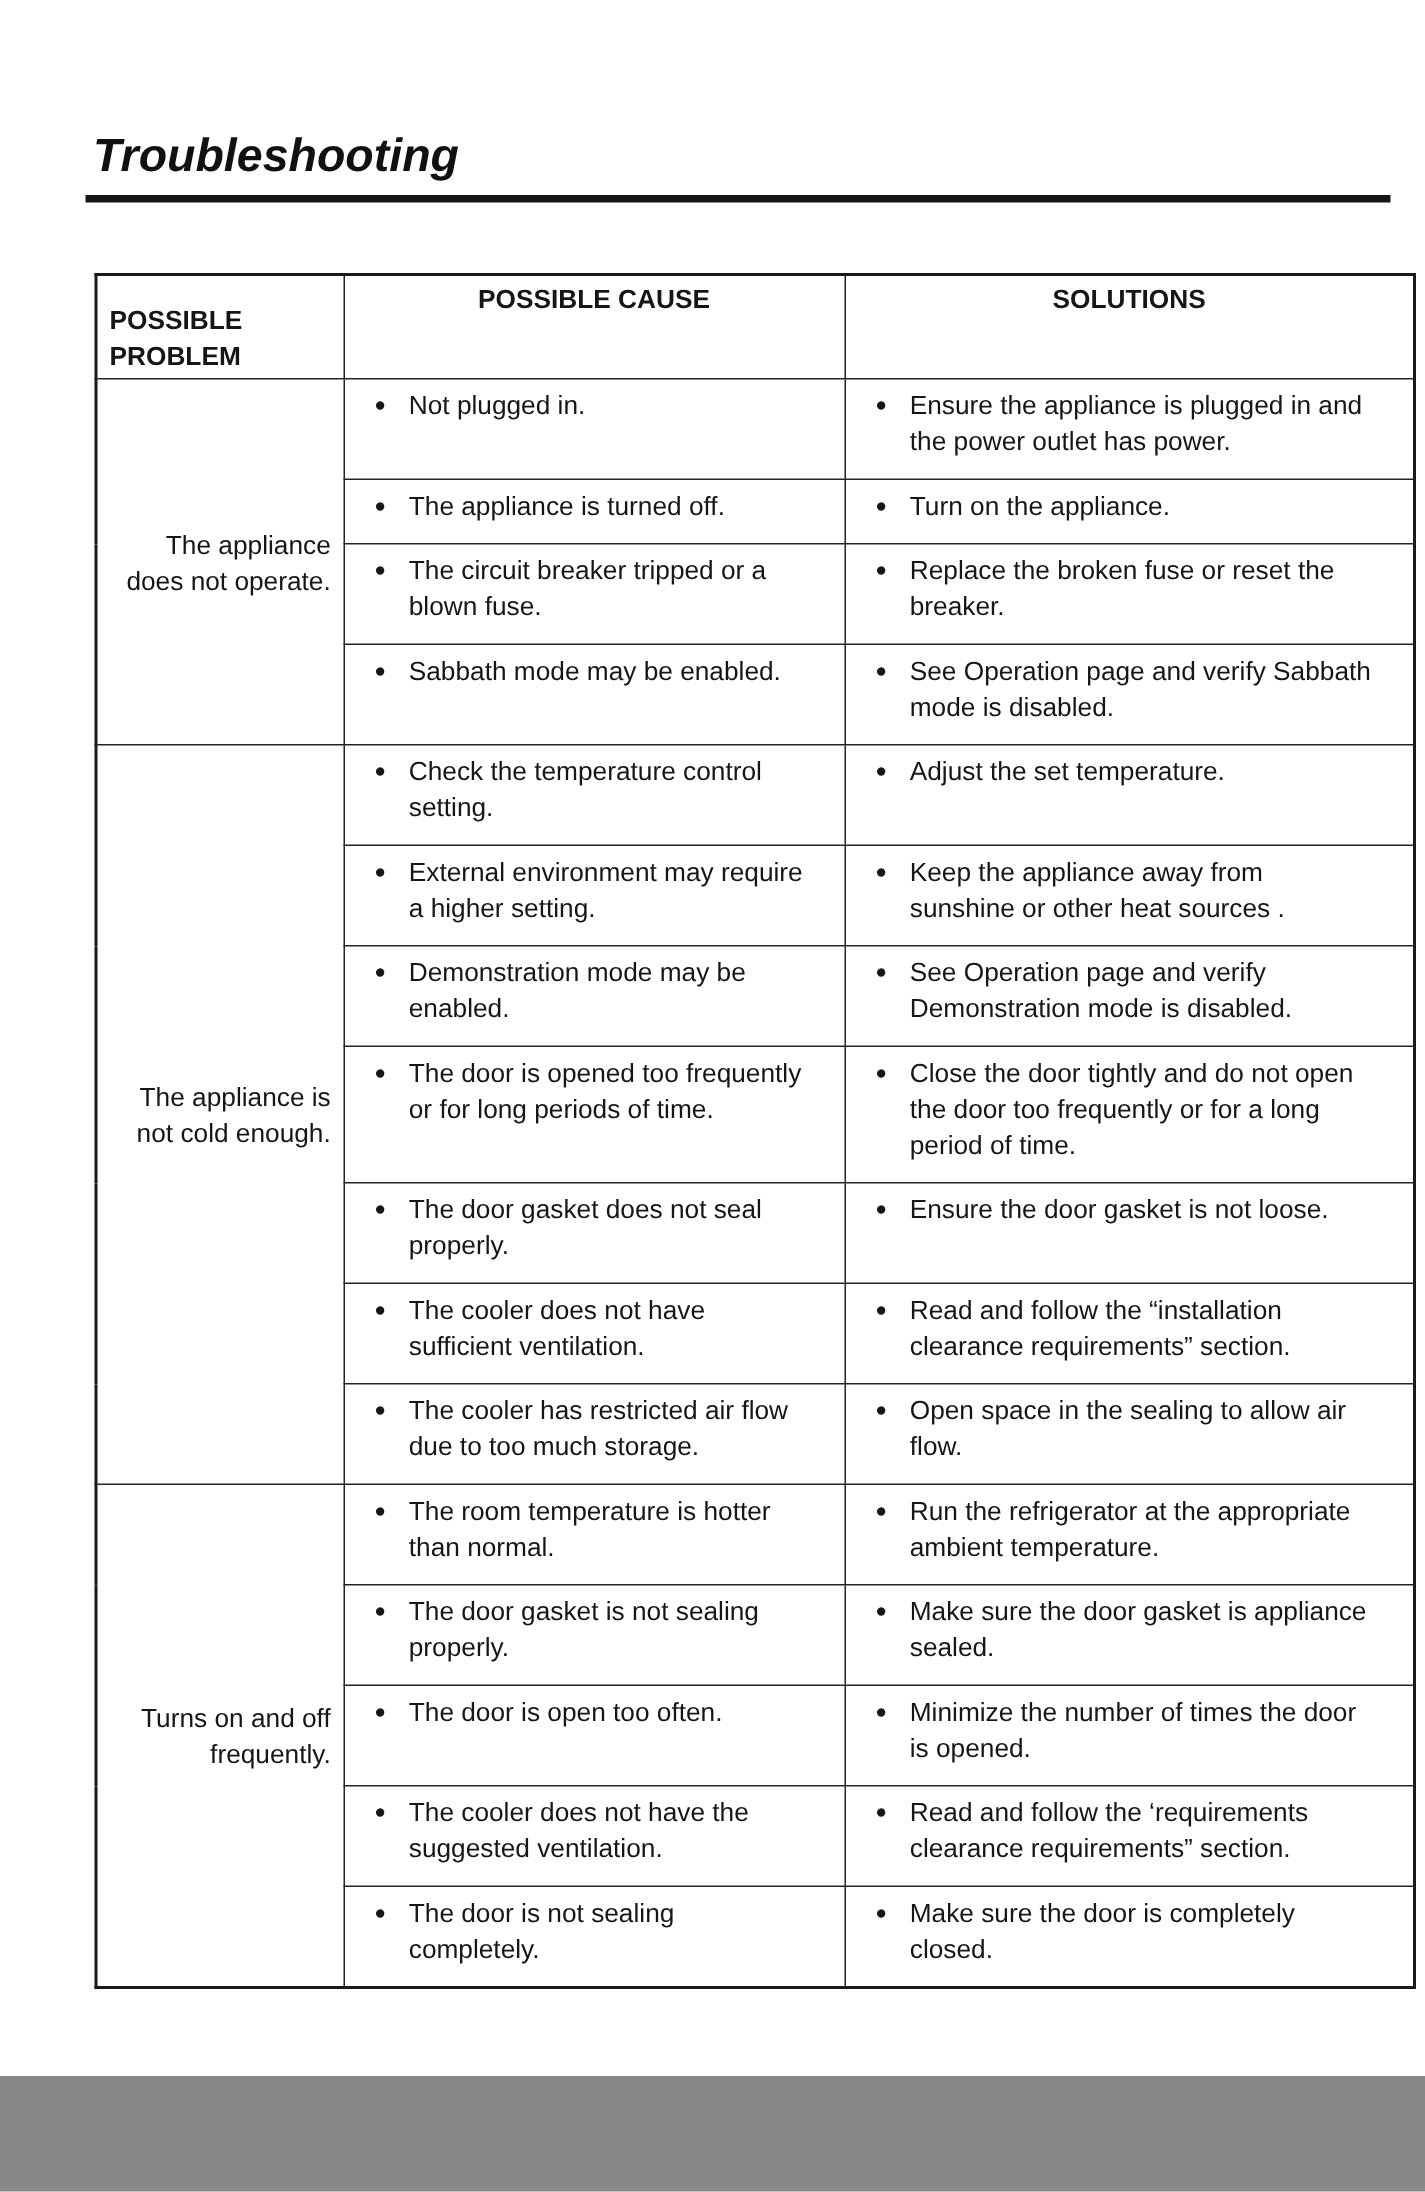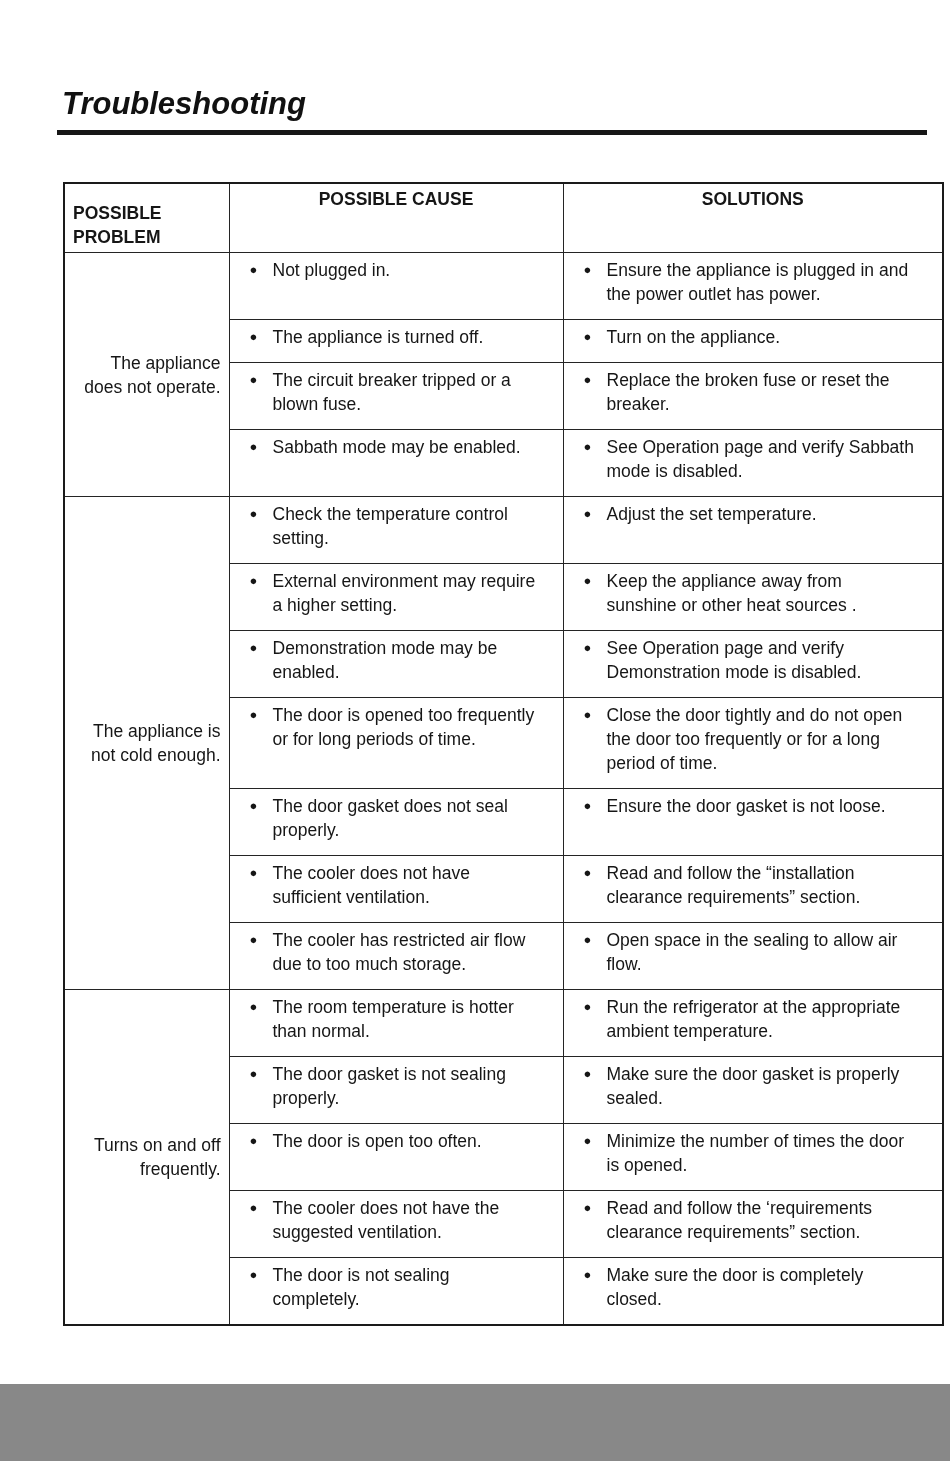--- a/index.html
+++ b/index.html
@@ -289,21 +289,21 @@
         <tr>
           <td class="item">
             <div class="cell">
               <span class="bullet">●</span>
               <span class="txt">The door gasket is not sealing properly.</span>
             </div>
           </td>
           <td class="item">
             <div class="cell">
               <span class="bullet">●</span>
-              <span class="txt">Make sure the door gasket is properly sealed.</span>
+              <span class="txt">Make sure the door gasket is appliance sealed.</span>
             </div>
           </td>
         </tr>
         <tr>
           <td class="item">
             <div class="cell">
               <span class="bullet">●</span>
               <span class="txt">The door is open too often.</span>
             </div>
           </td>

